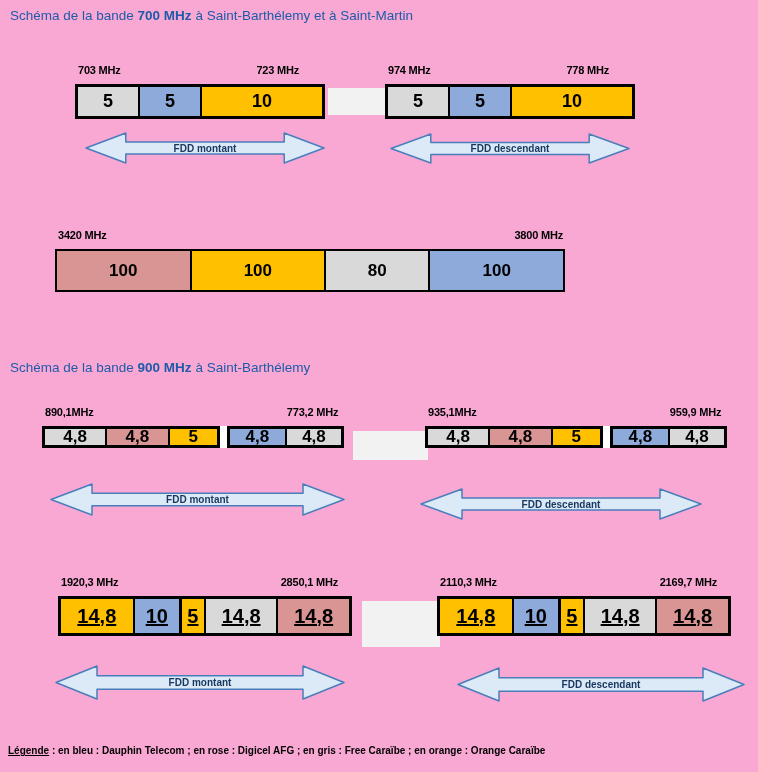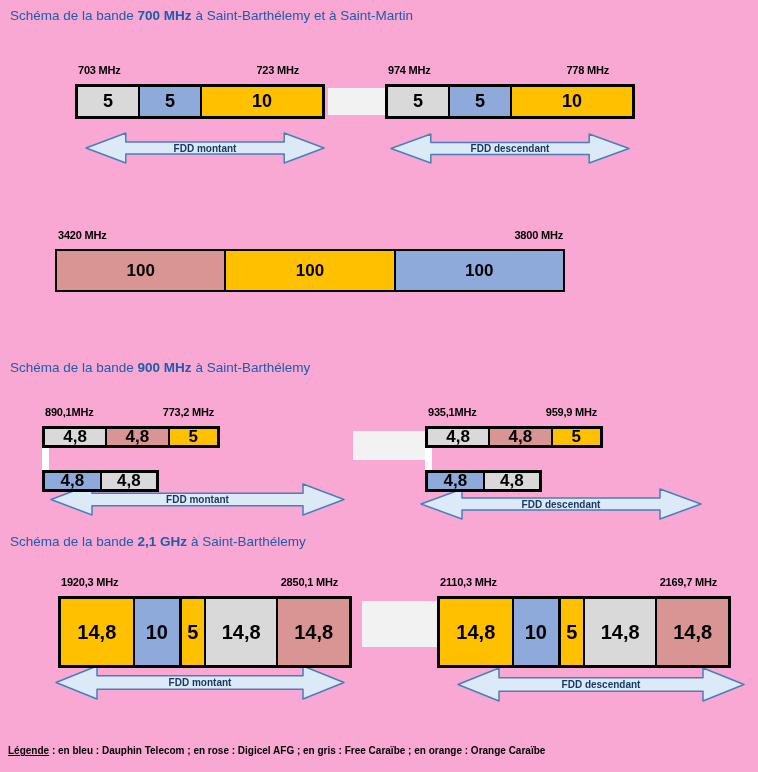--- a/index.html
+++ b/index.html
@@ -14,22 +14,22 @@
   .freq-left{left:3px;}
   .freq-right{right:10px;}
   .s1 .freq-right{right:26px;}
   .s2 .freq-right{right:2px;}
   .s3 .freq-right{right:6px;}
   .s4 .freq-right{right:14px;}
 
   .bar{display:flex;align-items:stretch;}
   .s1 .bar{height:35px;}
   .s2 .bar{height:43px;}
-  .s3 .bar{height:22px;flex-direction:column;}
-  .s4 .bar{height:72px;}
+  .s3 .bar{height:22px;}
+  .s4 .bar{height:40px;text-decoration:underline;}
   .box{display:flex;align-items:stretch;box-sizing:border-box;height:100%;border:3px solid #000;background:#fff;}
   .s2 .box{border-width:2px;}
   .seg{display:flex;align-items:center;justify-content:center;font-weight:700;color:#000;min-width:0;}
   .seg + .seg{border-left:2px solid #000;}
   .s1 .seg{font-size:18px;}
   .s2 .seg{font-size:17px;}
   .s3 .seg{font-size:17px;}
   .s4 .seg{font-size:20px;}
   .gapspacer{height:100%;background:#fff;flex:none;}
 
@@ -99,20 +99,21 @@
   </div>
 
 
   <div class="block s2" style="left:55px;top:249px">
     <span class="freq freq-left">3420 MHz</span>
     <span class="freq freq-right">3800 MHz</span>
     <div class="bar">
         <div class="box" style="width: 509.96px;">
           <div class="seg" style="background: rgb(217, 149, 148); flex-grow: 100;">100</div>
           <div class="seg" style="background: rgb(255, 192, 0); flex-grow: 100;">100</div>
+          <div class="seg" style="background: rgb(217, 217, 217); flex-grow: 80;">80</div>
           <div class="seg" style="background: rgb(142, 170, 219); flex-grow: 100;">100</div>
         </div>
       </div>
   </div>
 
   <div class="title s3-title"><span>Schéma de la bande </span><b>900 MHz</b><span> à Saint-Barthélemy</span></div>
 
   <div class="connector c3"></div>
 
   <div class="block s3" style="left:42px;top:426px">
@@ -155,21 +156,20 @@
       </svg>
     <span class="arrow-label">FDD montant</span>
   </div>
   <div class="arrow a3R">
       <svg width="282" height="34">
         <polygon points="1,17 42,2 42,10.879999999999999 240,10.879999999999999 240,2 281,17 240,32 240,23.12 42,23.12 42,32" fill="#DCE9F7" stroke="#4A7EBB" stroke-width="1.5" stroke-linejoin="round"></polygon>
       </svg>
     <span class="arrow-label">FDD descendant</span>
   </div>
 
-  <div class="title s4-title"><span>Schéma de la bande </span><b>2,1 GHz</b><span> à Saint-Barthélemy</span></div>
 
   <div class="connector c4"></div>
 
   <div class="block s4" style="left:58px;top:596px">
     <span class="freq freq-left">1920,3 MHz</span>
     <span class="freq freq-right">2850,1 MHz</span>
     <div class="bar">
         <div class="box" style="width: 124px;">
           <div class="seg" style="background: rgb(255, 192, 0); flex-grow: 14.8;">14,8</div>
           <div class="seg" style="background: rgb(142, 170, 219); flex-grow: 10;">10</div>

